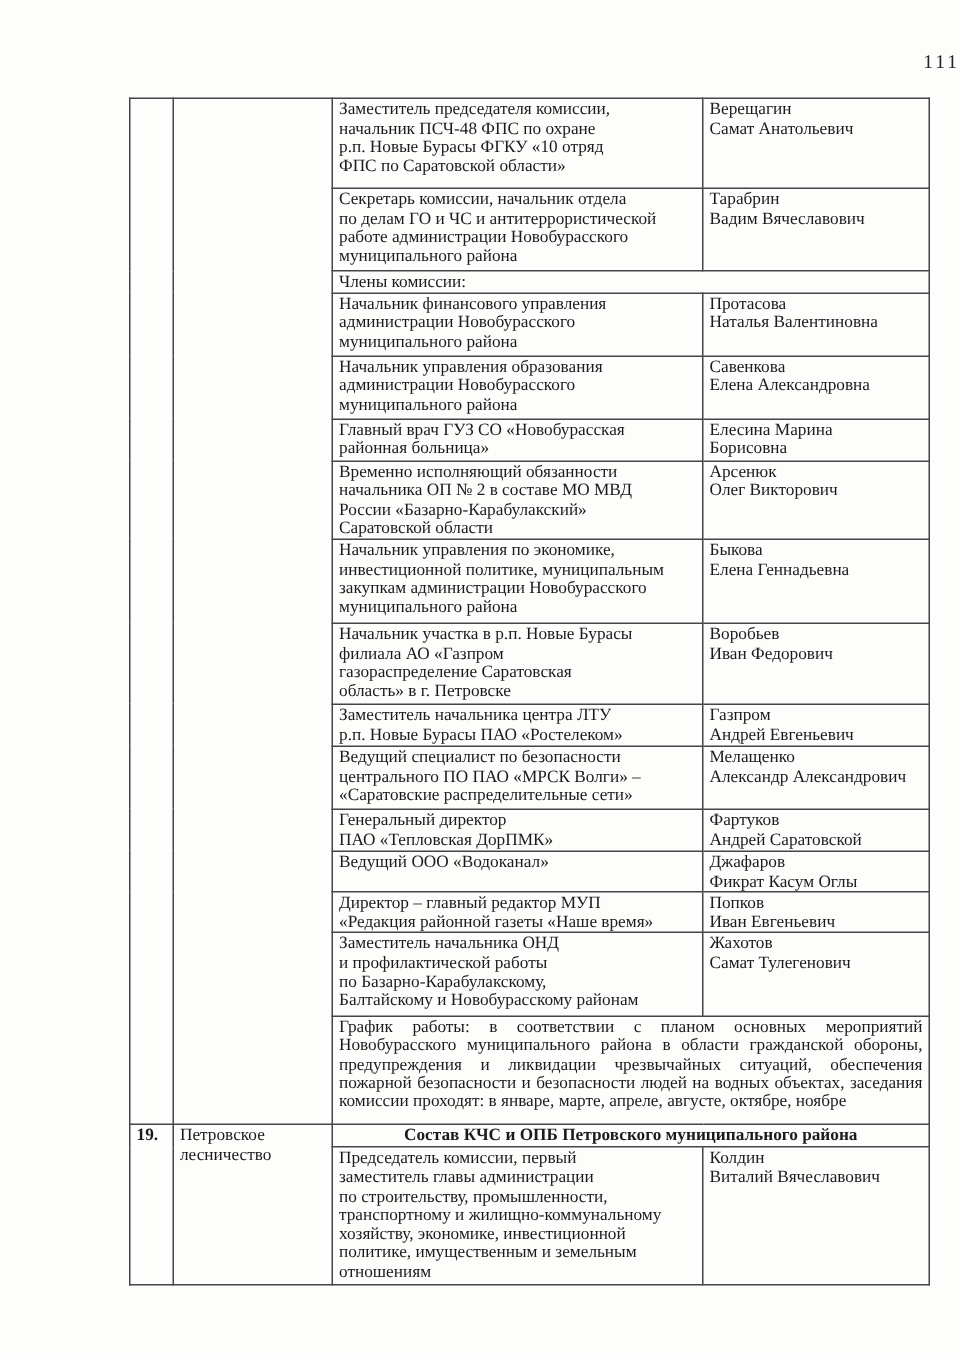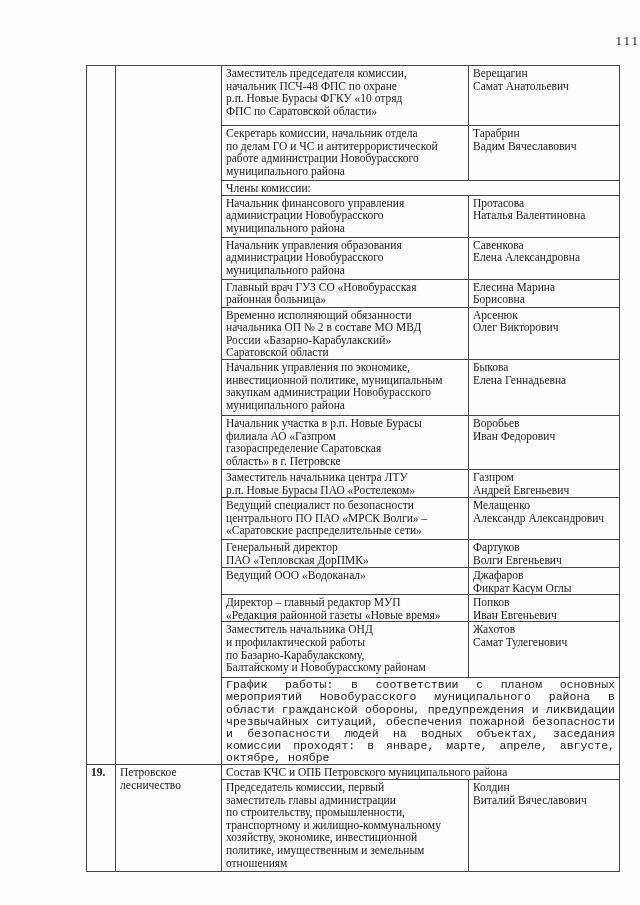--- a/index.html
+++ b/index.html
@@ -45,24 +45,24 @@
   td.c2{width:106px;margin-top:20px;}
   td.pos{width:247px;}
   td.per{width:151px;}
   td.num{text-align:left;padding-left:3px;}
   td.full{}
   td.schedule{
     white-space:normal;
     text-align:justify;
     line-height:12.1px;
     padding:1px 3px;
-    font-family:Liberation Mono, monospace;
   }
   td.sec-header{
-    font-weight:normal;
+    font-weight:bold;
+    text-align:center;
     white-space:normal;
     padding-top:1px;
   }
 </style>
 </head>
 <body>
 
 <div class="page">
 
   <div class="page-number">111</div>
@@ -156,32 +156,32 @@
 центрального ПО ПАО «МРСК Волги» –
 «Саратовские распределительные сети»</td>
         <td class="per">Мелащенко
 Александр Александрович</td>
       </tr>
 
       <tr style="height:28px">
         <td class="pos">Генеральный директор
 ПАО «Тепловская ДорПМК»</td>
         <td class="per">Фартуков
-Волги Евгеньевич</td>
+Андрей Саратовской</td>
       </tr>
 
       <tr style="height:26px">
         <td class="pos">Ведущий ООО «Водоканал»</td>
         <td class="per">Джафаров
 Фикрат Касум Оглы</td>
       </tr>
 
       <tr style="height:26px">
         <td class="pos">Директор – главный редактор МУП
-«Редакция районной газеты «Новые время»</td>
+«Редакция районной газеты «Наше время»</td>
         <td class="per">Попков
 Иван Евгеньевич</td>
       </tr>
 
       <tr style="height:56px">
         <td class="pos">Заместитель начальника ОНД
 и профилактической работы
 по Базарно-Карабулакскому,
 Балтайскому и Новобурасскому районам</td>
         <td class="per">Жахотов

